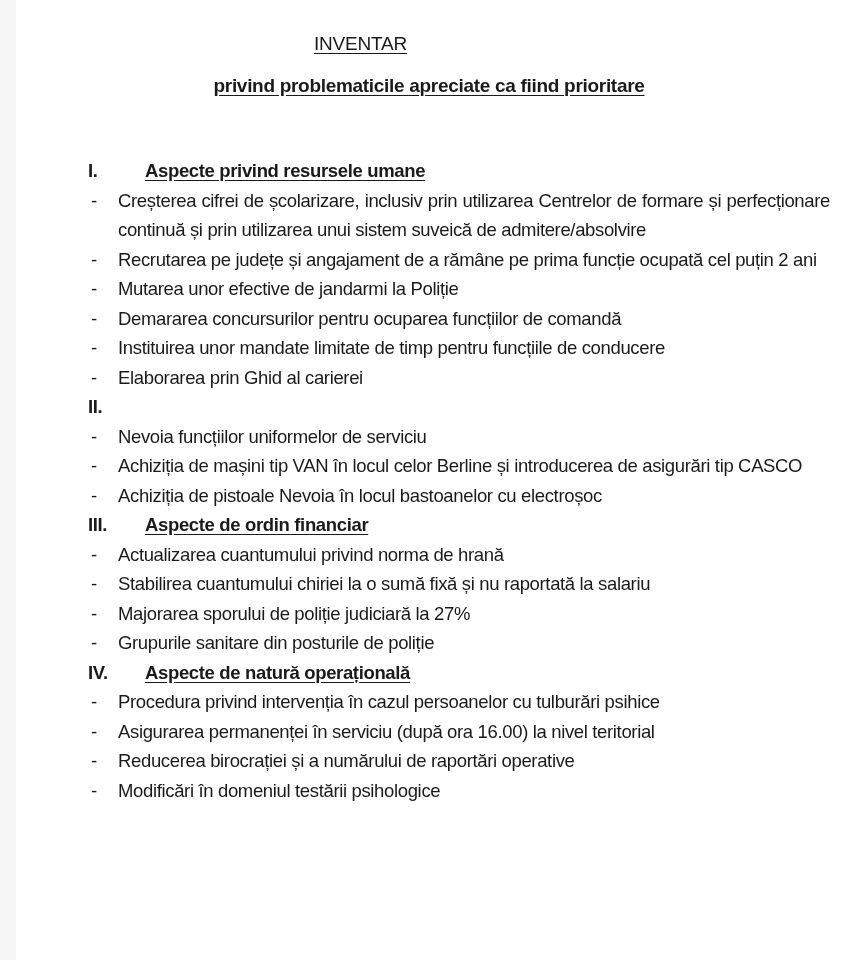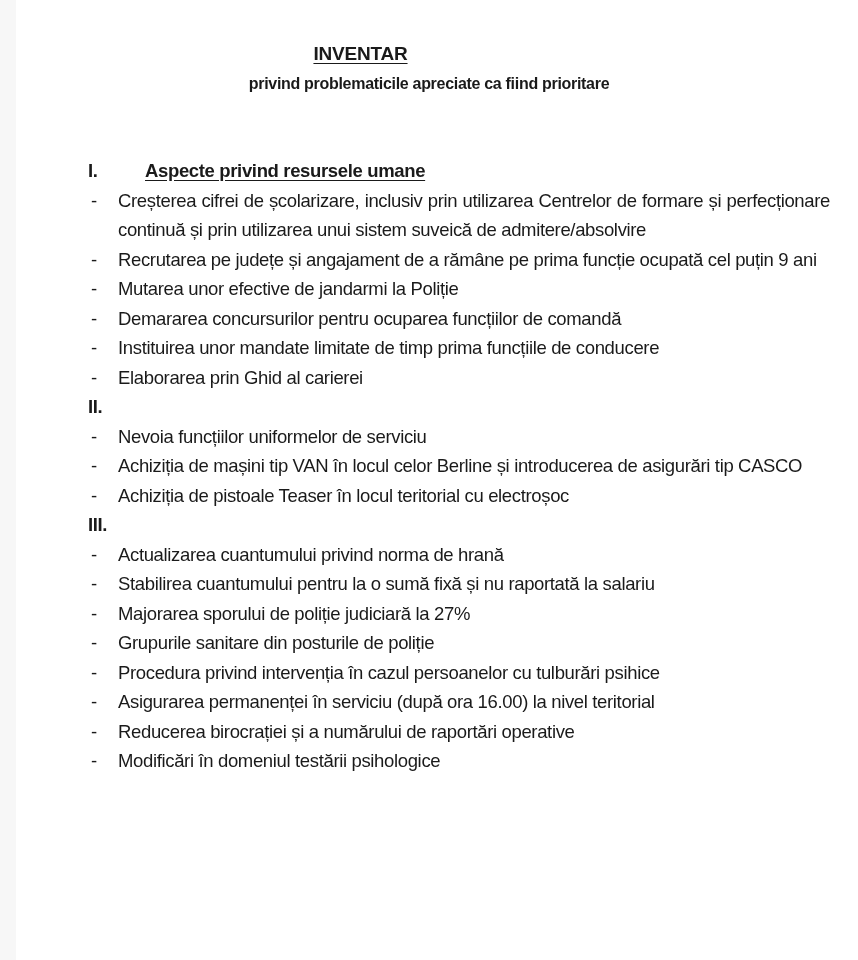--- a/index.html
+++ b/index.html
@@ -23,35 +23,36 @@
     }
     .page {
       position: absolute;
       left: 16px; top: 0;
       width: 842px; height: 960px;
       background: #ffffff;
     }
     .title {
       position: absolute;
       left: 0; width: 721px;
-      top: 43px;
+      top: 33px;
       text-align: center;
-      font-weight: bold;
+      font-weight: normal;
       font-size: 19px;
       text-decoration: underline;
       text-underline-offset: 3px;
       letter-spacing: -0.2px;
     }
     .subtitle {
       position: absolute;
       left: 0; width: 858px;
       top: 75px;
       text-align: center;
       font-weight: bold;
-      font-size: 16px;
+      font-size: 19px;
+      text-decoration: underline;
       text-underline-offset: 3px;
       letter-spacing: -0.3px;
     }
     .content {
       position: absolute;
       left: 88px;
       top: 156px;
       width: 742px;
       font-size: 18.5px;
       line-height: 29.5px;
@@ -100,33 +101,33 @@
     <div class="section-head">
       <span class="section-num">I.</span>
       <span class="section-title">Aspecte privind resursele umane</span>
     </div>
     <div class="item">
       <span class="dash">-</span>
       <span class="item-text">Creșterea cifrei de școlarizare, inclusiv prin utilizarea Centrelor de formare și perfecționare continuă și prin utilizarea unui sistem suveică de admitere/absolvire</span>
     </div>
     <div class="item">
       <span class="dash">-</span>
-      <span class="item-text">Recrutarea pe județe și angajament de a rămâne pe prima funcție ocupată cel puțin 9 ani</span>
+      <span class="item-text">Recrutarea pe județe și angajament de a rămâne pe prima funcție ocupată cel puțin 2 ani</span>
     </div>
     <div class="item">
       <span class="dash">-</span>
       <span class="item-text">Mutarea unor efective de jandarmi la Poliție</span>
     </div>
     <div class="item">
       <span class="dash">-</span>
       <span class="item-text">Demararea concursurilor pentru ocuparea funcțiilor de comandă</span>
     </div>
     <div class="item">
       <span class="dash">-</span>
-      <span class="item-text">Instituirea unor mandate limitate de timp prima funcțiile de conducere</span>
+      <span class="item-text">Instituirea unor mandate limitate de timp pentru funcțiile de conducere</span>
     </div>
     <div class="item">
       <span class="dash">-</span>
       <span class="item-text">Elaborarea prin Ghid al carierei</span>
     </div>
   </div>
 
   <div class="section">
     <div class="section-head">
       <span class="section-num">II.</span>
@@ -134,47 +135,52 @@
     <div class="item">
       <span class="dash">-</span>
       <span class="item-text">Nevoia funcțiilor uniformelor de serviciu</span>
     </div>
     <div class="item">
       <span class="dash">-</span>
       <span class="item-text">Achiziția de mașini tip VAN în locul celor Berline și introducerea de asigurări tip CASCO</span>
     </div>
     <div class="item">
       <span class="dash">-</span>
-      <span class="item-text">Achiziția de pistoale Teaser în locul teritorial cu electroșoc</span>
+      <span class="item-text">Achiziția de pistoale Nevoia în locul bastoanelor cu electroșoc</span>
     </div>
   </div>
 
   <div class="section">
     <div class="section-head">
       <span class="section-num">III.</span>
+      <span class="section-title">Aspecte de ordin financiar</span>
     </div>
     <div class="item">
       <span class="dash">-</span>
       <span class="item-text">Actualizarea cuantumului privind norma de hrană</span>
     </div>
     <div class="item">
       <span class="dash">-</span>
-      <span class="item-text">Stabilirea cuantumului pentru la o sumă fixă și nu raportată la salariu</span>
+      <span class="item-text">Stabilirea cuantumului chiriei la o sumă fixă și nu raportată la salariu</span>
     </div>
     <div class="item">
       <span class="dash">-</span>
       <span class="item-text">Majorarea sporului de poliție judiciară la 27%</span>
     </div>
     <div class="item">
       <span class="dash">-</span>
       <span class="item-text">Grupurile sanitare din posturile de poliție</span>
     </div>
   </div>
 
   <div class="section">
+    <div class="section-head">
+      <span class="section-num">IV.</span>
+      <span class="section-title">Aspecte de natură operațională</span>
+    </div>
     <div class="item">
       <span class="dash">-</span>
       <span class="item-text">Procedura privind intervenția în cazul persoanelor cu tulburări psihice</span>
     </div>
     <div class="item">
       <span class="dash">-</span>
       <span class="item-text">Asigurarea permanenței în serviciu (după ora 16.00) la nivel teritorial</span>
     </div>
     <div class="item">
       <span class="dash">-</span>

